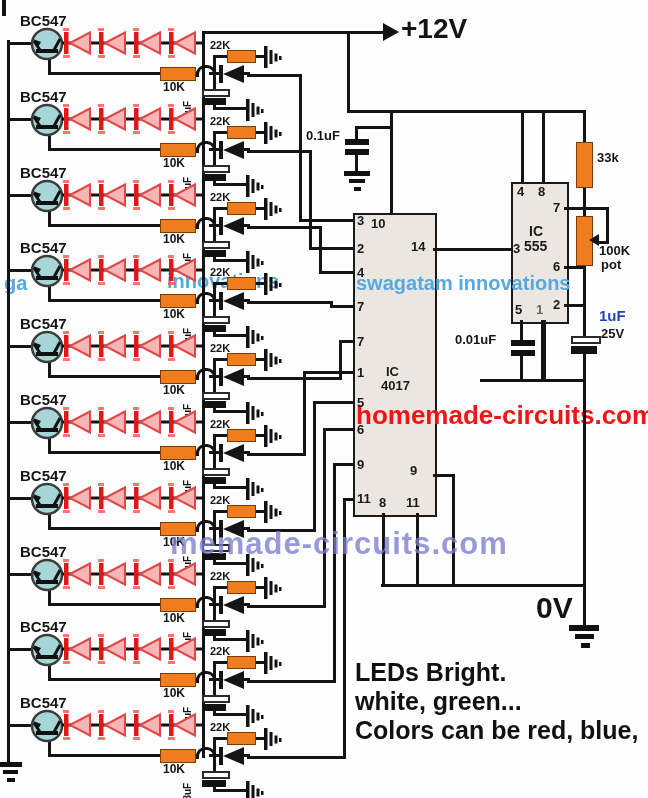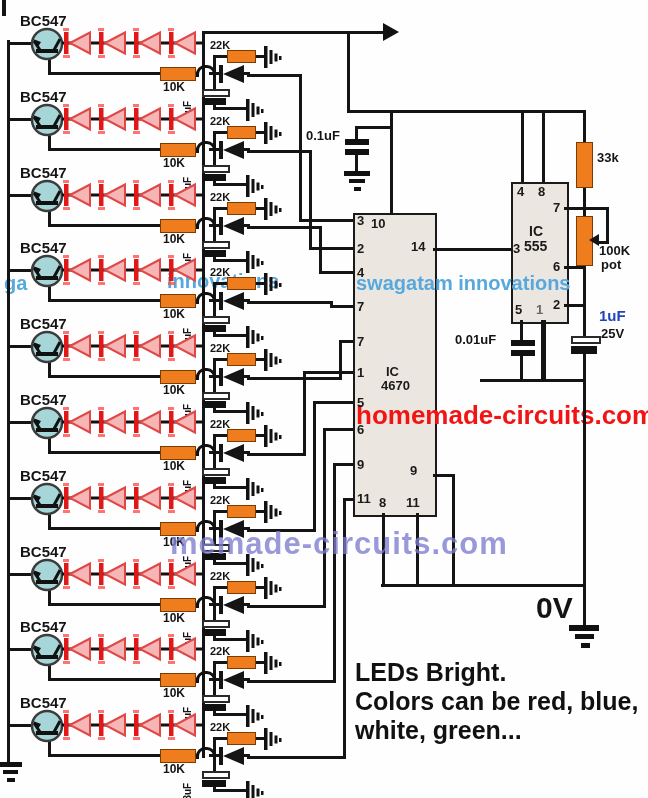--- a/index.html
+++ b/index.html
@@ -36,20 +36,21 @@
   <div class="w" style="left:7px;top:40px;width:3px;height:722px;"></div>
   <div class="gndd">
     <b style="left:0px;top:762px;width:22px;height:5px;"></b>
     <b style="left:3px;top:770px;width:15px;height:4px;"></b>
     <b style="left:7px;top:778px;width:8px;height:4px;"></b>
   </div>
 
   <div class="w" style="left:202px;top:31px;width:3px;height:727px;"></div>
   <div class="w" style="left:202px;top:31px;width:184px;height:3px;"></div>
   <div class="tri-r" style="left:383px;top:23px;"></div>
+  <span class="lbl" style="left:401px;top:13px;font-size:28px;">+12V</span>
   <div class="w" style="left:347px;top:31px;width:3px;height:82px;"></div>
   <div class="w" style="left:347px;top:110px;width:239px;height:3px;"></div>
 
   <div class="w" style="left:390px;top:110px;width:3px;height:105px;"></div>
   <div class="w" style="left:355px;top:126px;width:37px;height:3px;"></div>
   <div class="w" style="left:355px;top:126px;width:3px;height:14px;"></div>
   <span class="lbl" style="left:306px;top:128px;font-size:13px;">0.1uF</span>
   <div class="capb" style="left:345px;top:139px;width:24px;height:6px;"></div>
   <div class="capb" style="left:345px;top:149px;width:24px;height:6px;"></div>
   <div class="w" style="left:355px;top:155px;width:3px;height:16px;"></div>
@@ -116,40 +117,40 @@
   <span class="pin" style="left:357px;top:395px;">5</span>
   <span class="pin" style="left:357px;top:422px;">6</span>
   <span class="pin" style="left:357px;top:457px;">9</span>
   <span class="pin" style="left:357px;top:491px;">11</span>
   <span class="pin" style="left:371px;top:216px;">10</span>
   <span class="pin" style="left:411px;top:239px;">14</span>
   <span class="pin" style="left:410px;top:463px;">9</span>
   <span class="pin" style="left:379px;top:495px;">8</span>
   <span class="pin" style="left:406px;top:495px;">11</span>
   <span class="pin" style="left:386px;top:364px;">IC</span>
-  <span class="pin" style="left:381px;top:378px;">4670</span>
+  <span class="pin" style="left:381px;top:378px;">4017</span>
 
   <span class="pin" style="left:517px;top:184px;">4</span>
   <span class="pin" style="left:538px;top:184px;">8</span>
   <span class="pin" style="left:553px;top:200px;">7</span>
   <span class="pin" style="left:513px;top:241px;">3</span>
   <span class="pin" style="left:553px;top:259px;">6</span>
   <span class="pin" style="left:553px;top:297px;">2</span>
   <span class="pin" style="left:515px;top:302px;">5</span>
   <span class="pin" style="left:536px;top:302px;color:#666;">1</span>
   <span class="pin" style="left:529px;top:223px;font-size:14px;">IC</span>
   <span class="pin" style="left:524px;top:238px;font-size:14px;">555</span>
 
   <span class="wm" style="left:356px;top:400px;font-size:26px;color:#f21414;z-index:5;">homemade-circuits.com</span>
   <span class="wm" style="left:170px;top:526px;font-size:31px;color:#7d7dd0;opacity:0.78;z-index:20;letter-spacing:1px;">memade-circuits.com</span>
 
   <div style="position:absolute;left:355px;top:658px;z-index:12;font-weight:bold;font-size:25px;line-height:29px;color:#111;">
     <div>LEDs Bright.</div>
+    <div>white, green...</div>
     <div>Colors can be red, blue,</div>
-    <div>white, green...</div>
   </div>
 
 <div class="row" style="top: 11px;">
     <span class="lbl" style="left:20px;top:1px;font-size:15px;">BC547</span>
     <div class="w" style="left:8px;top:31px;width:24px;height:3px;"></div>
     <svg width="36" height="36" viewBox="0 0 36 36" style="position:absolute;left:29px;top:15px;z-index:11;">
       <circle cx="18" cy="18" r="15" fill="#a6d6d8" stroke="#3c3c3c" stroke-width="2.5"></circle>
       <rect x="7" y="23" width="22" height="4" fill="#111"></rect>
       <line x1="11" y1="24" x2="5" y2="15" stroke="#111" stroke-width="3"></line>
       <line x1="25" y1="24" x2="31" y2="13" stroke="#111" stroke-width="3"></line>

